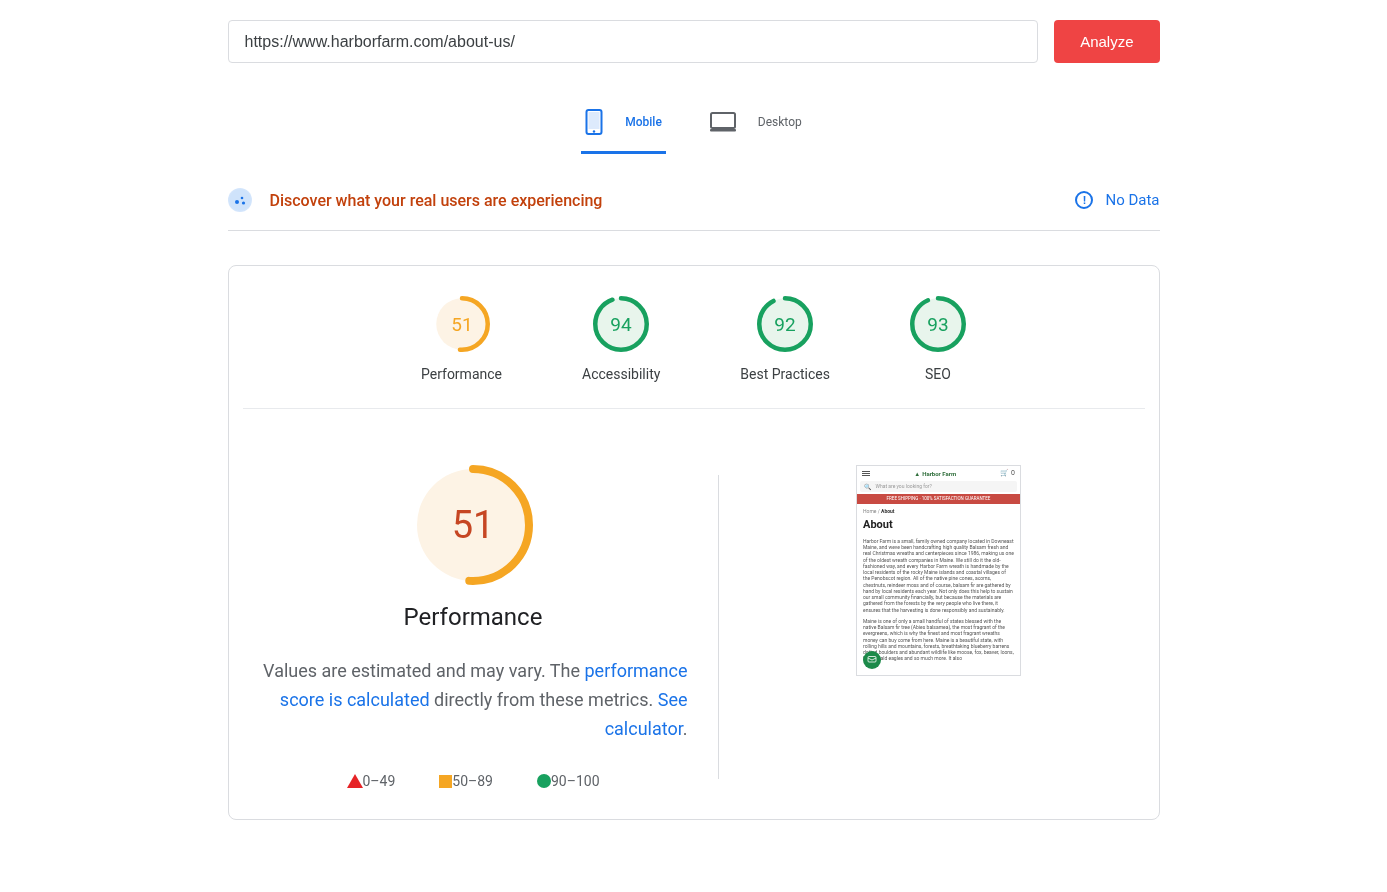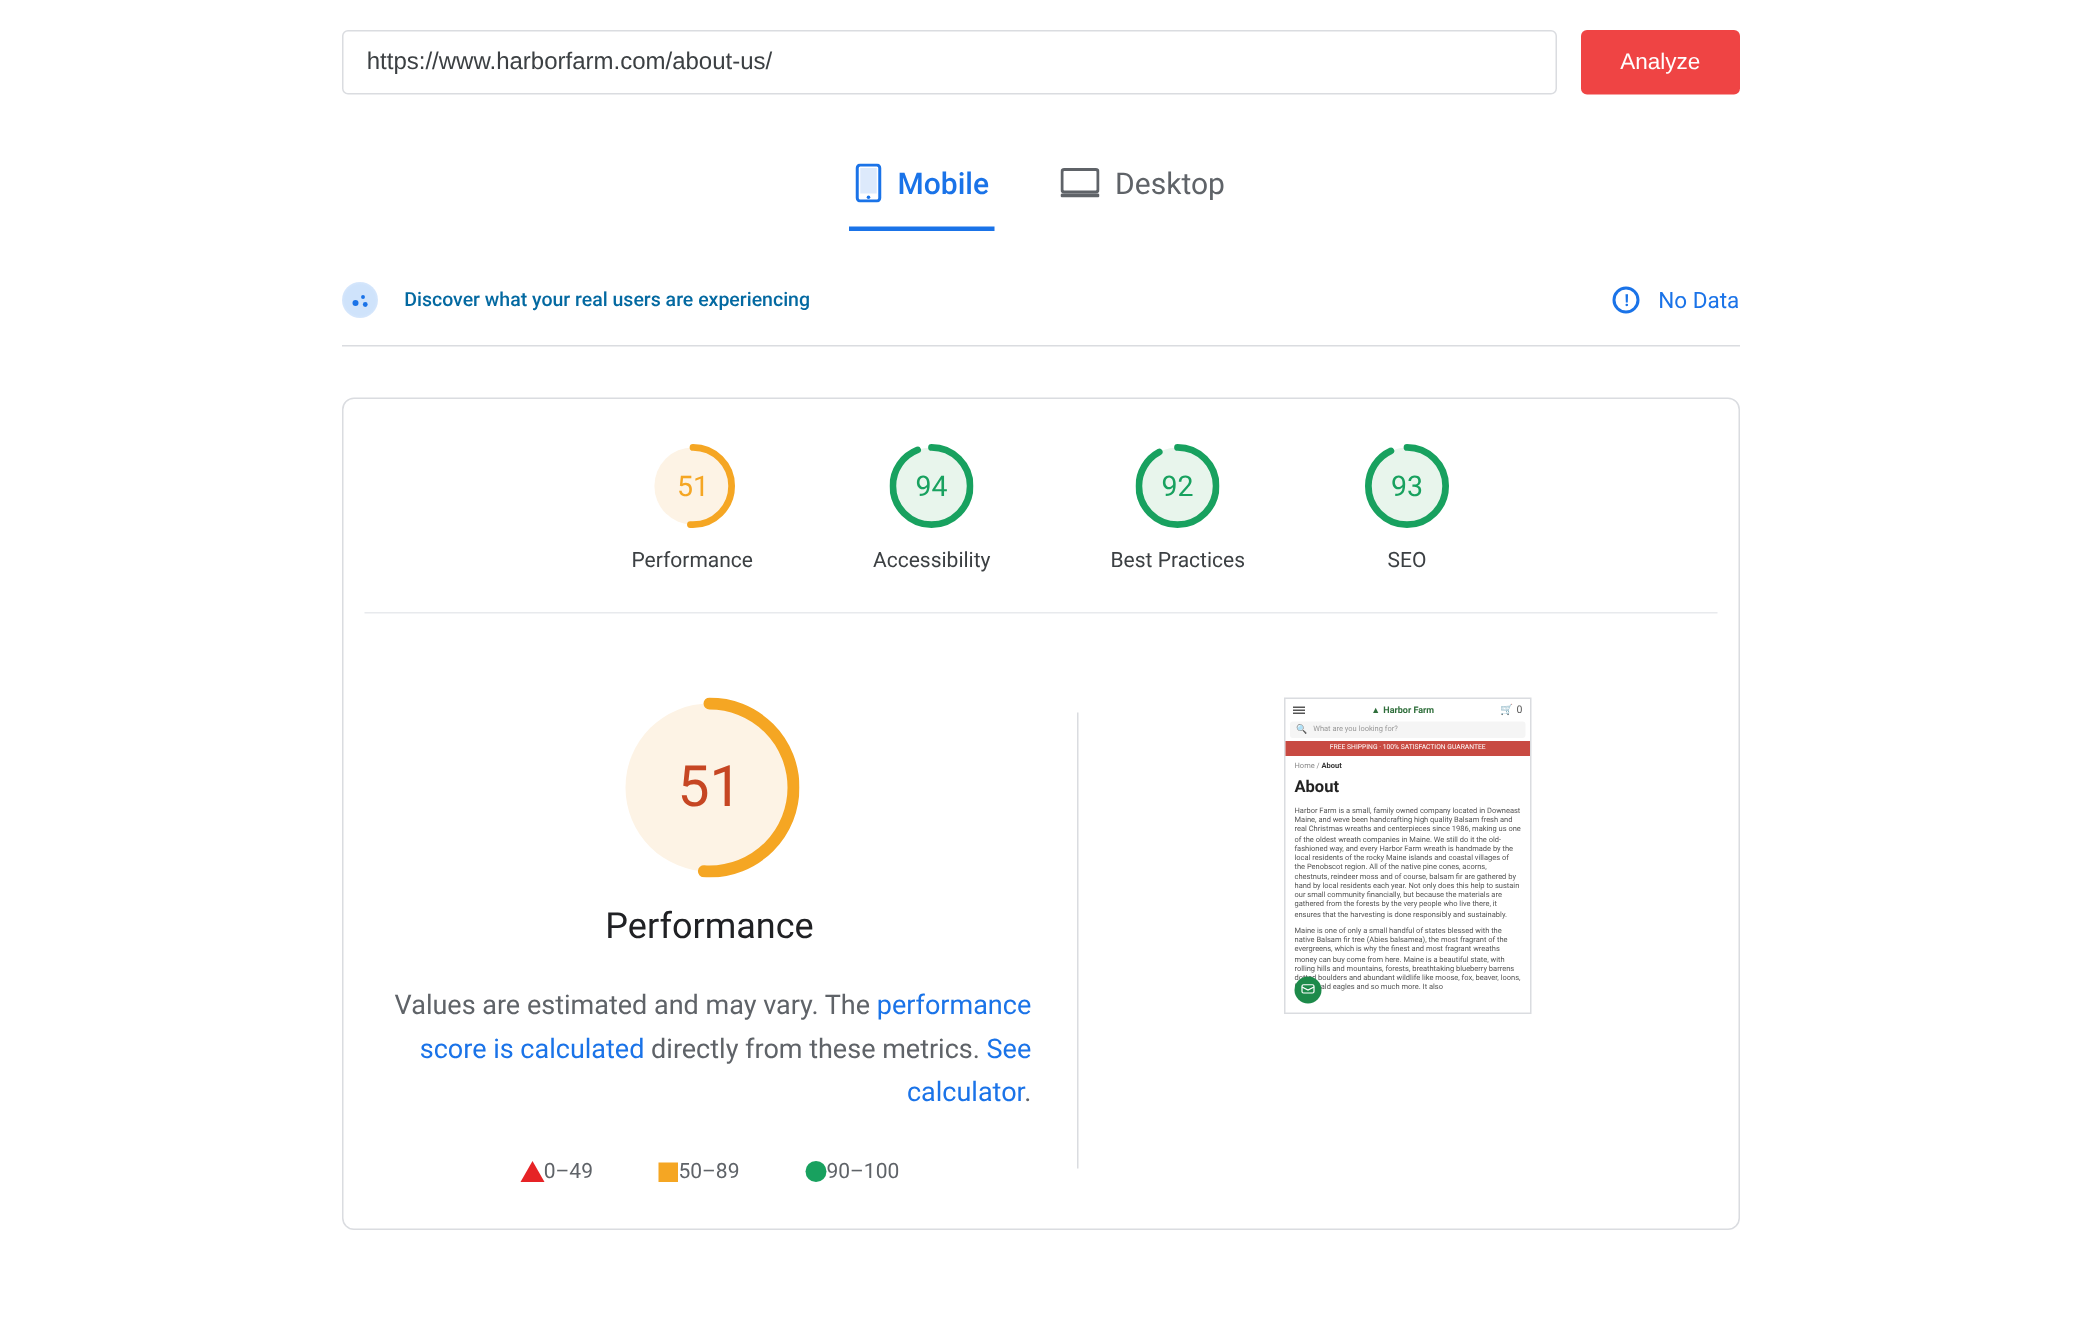--- a/index.html
+++ b/index.html
@@ -12,30 +12,30 @@
     flex: 1; border: 1px solid #dadce0; border-radius: 4px; font-size: 16px;
     padding: 0 16px; height: 43px; color: #3c4043; outline: none;
   }
   .analyze-btn {
     background: #ef4444; color: #fff; border: none; border-radius: 4px;
     font-size: 15px; font-weight: 500; padding: 0 26px; cursor: pointer;
   }
 
   
   .tabs { display: flex; justify-content: center; gap: 40px; margin-top: 26px; }
-  .tab { display: flex; align-items: center; gap: 10px; padding: 10px 4px 16px; cursor: pointer; font-size: 20px; color: #5f6368; border-bottom: 3px solid transparent;}
+  .tab { display: flex; align-items: center; gap: 22px; padding: 10px 4px 16px; cursor: pointer; font-size: 12px; color: #5f6368; border-bottom: 3px solid transparent;}
   .tab.active { color: #1a73e8; border-bottom-color: #1a73e8; font-weight: 500;}
   .tab-icon { display: inline-flex; }
 
   
   .section { margin: 34px 104px 0; }
   .section-header { display: flex; align-items: center; gap: 18px; padding-bottom: 18px;}
   .section-header.border { border-bottom: 1px solid #dadce0; }
   .section-icon { width: 24px; height: 24px; border-radius: 50%; display:flex; align-items:center; justify-content:center;}
-  .section-title { font-size: 13px; font-weight: 500; color: #0369a1; flex: 1;}
+  .section-title { font-size: 16px; font-weight: 500; color: #c2410c; flex: 1;}
   .nodata { display: flex; align-items: center; gap: 12px; color: #1a73e8; font-size: 15px;}
   .nodata-icon { width:18px; height:18px; border:2px solid #1a73e8; border-radius:50%; display:flex; align-items:center; justify-content:center; font-size:11px; font-weight:bold;}
 
   
   .card { border: 1px solid #dadce0; border-radius: 8px; margin-top: 6px; }
   .gauges-row { display: flex; justify-content: center; gap: 80px; padding: 30px 10px 26px; border-bottom:1px solid #e8eaed; margin:0 14px;}
   .gauge-wrap { display:flex; flex-direction:column; align-items:center; gap:14px; cursor:pointer;}
   .gauge-label { font-size: 14px; color: #3c4043; }
 
   .detail-row { display:flex; padding: 56px 30px 30px; gap: 30px; align-items:flex-start;}

